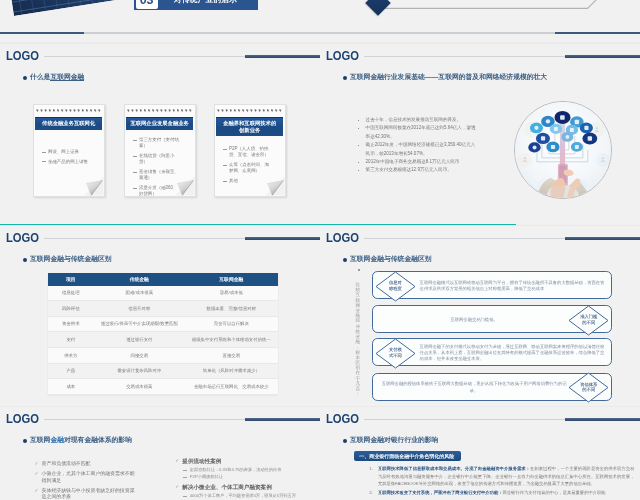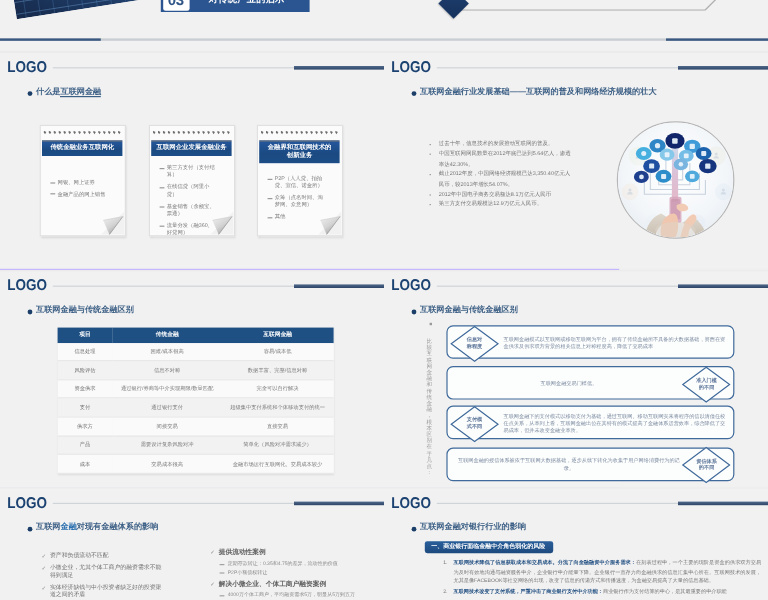--- a/index.html
+++ b/index.html
@@ -1,18 +1,18 @@
 <!DOCTYPE html>
 <html><head>
 <meta charset="utf-8">
 <style>
 html,body{margin:0;padding:0;}
 body{width:640px;height:500px;overflow:hidden;background:#efefef;
   font-family:"Liberation Sans","DejaVu Sans",sans-serif;}
-#grid{position:relative;width:516px;height:500px;background:#c4b5fd;}
+#grid{position:relative;width:516px;height:500px;background:#14b8a6;}
 .slide{position:absolute;width:320px;overflow:hidden;background:#f1f1f1;}
 .slide.r0{top:-139px;height:181.5px;}
 .slide.r1{top:42.4px;height:181.5px;}
 .slide.r2{top:224.5px;height:181.5px;}
 .slide.r3{top:405.8px;height:181.5px;}
 .c0{left:0;} .c1{left:320px;}
 
 
 .topline{position:absolute;top:0;left:0;height:1.4px;width:320px;
   background:linear-gradient(to bottom,#ededed 0,#e9e9e9 100%);}

